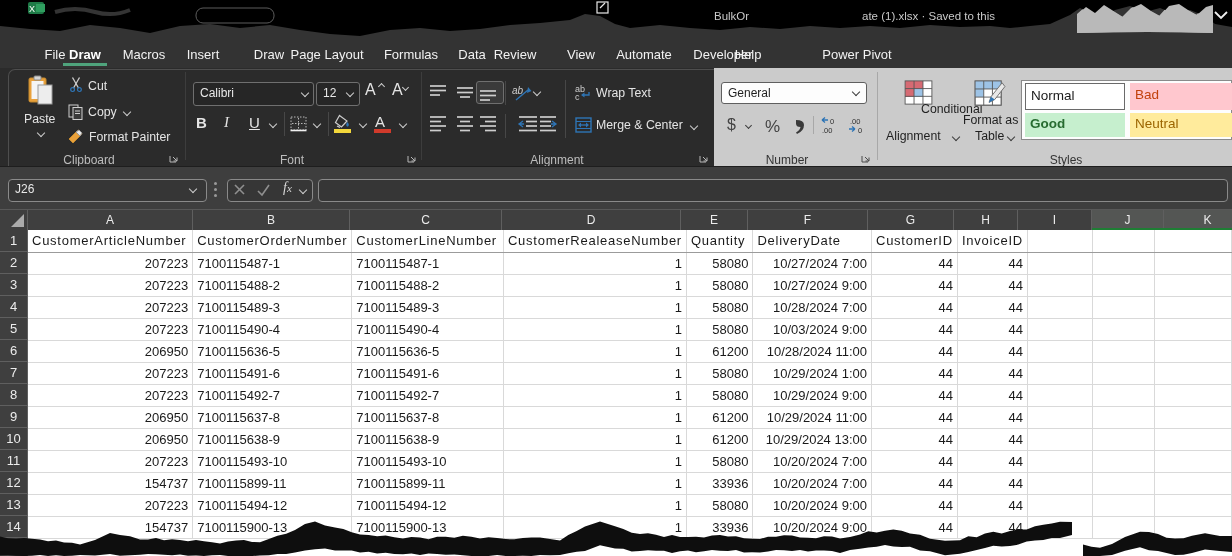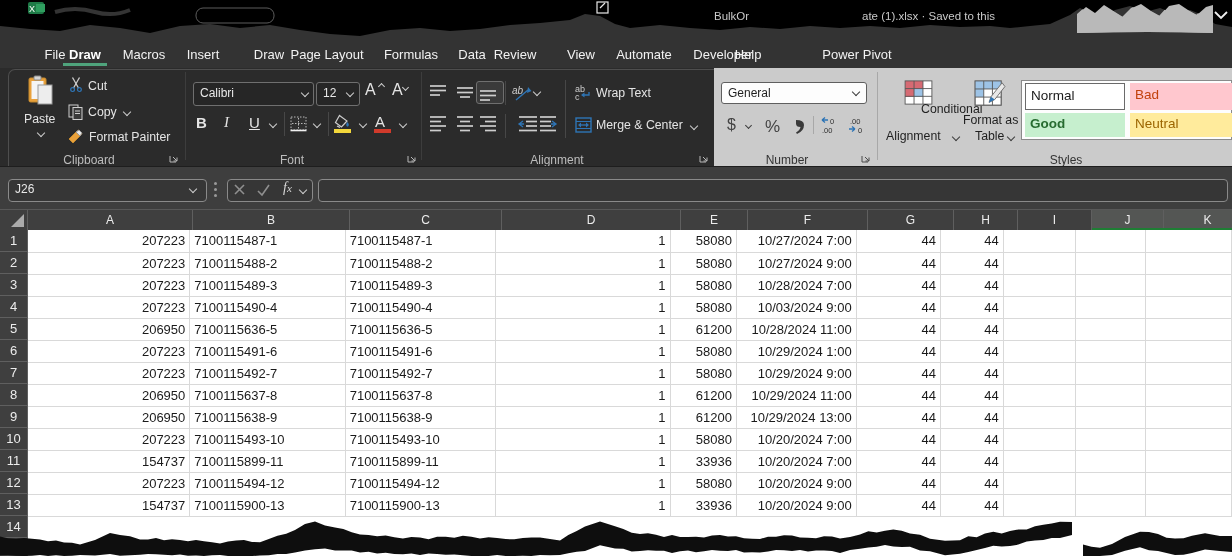--- a/index.html
+++ b/index.html
@@ -365,20 +365,33 @@
         <col style="width:179px">
         <col style="width:67px">
         <col style="width:120px">
         <col style="width:86px">
         <col style="width:64px">
         <col style="width:74px">
         <col style="width:72px">
         <col style="width:88px">
       </colgroup>
       <tbody>
+        <tr class="h">
+          <td class="txt">CustomerArticleNumber</td>
+          <td class="txt">CustomerOrderNumber</td>
+          <td class="txt">CustomerLineNumber</td>
+          <td class="txt">CustomerRealeaseNumber</td>
+          <td class="txt">Quantity</td>
+          <td class="txt">DeliveryDate</td>
+          <td class="txt">CustomerID</td>
+          <td class="txt">InvoiceID</td>
+          <td class="txt"></td>
+          <td class="txt"></td>
+          <td class="txt"></td>
+        </tr>
         <tr>
           <td class="num">207223</td>
           <td class="txt">7100115487-1</td>
           <td class="txt">7100115487-1</td>
           <td class="num">1</td>
           <td class="num">58080</td>
           <td class="num">10/27/2024 7:00</td>
           <td class="num">44</td>
           <td class="num">44</td>
           <td class="txt"></td>

